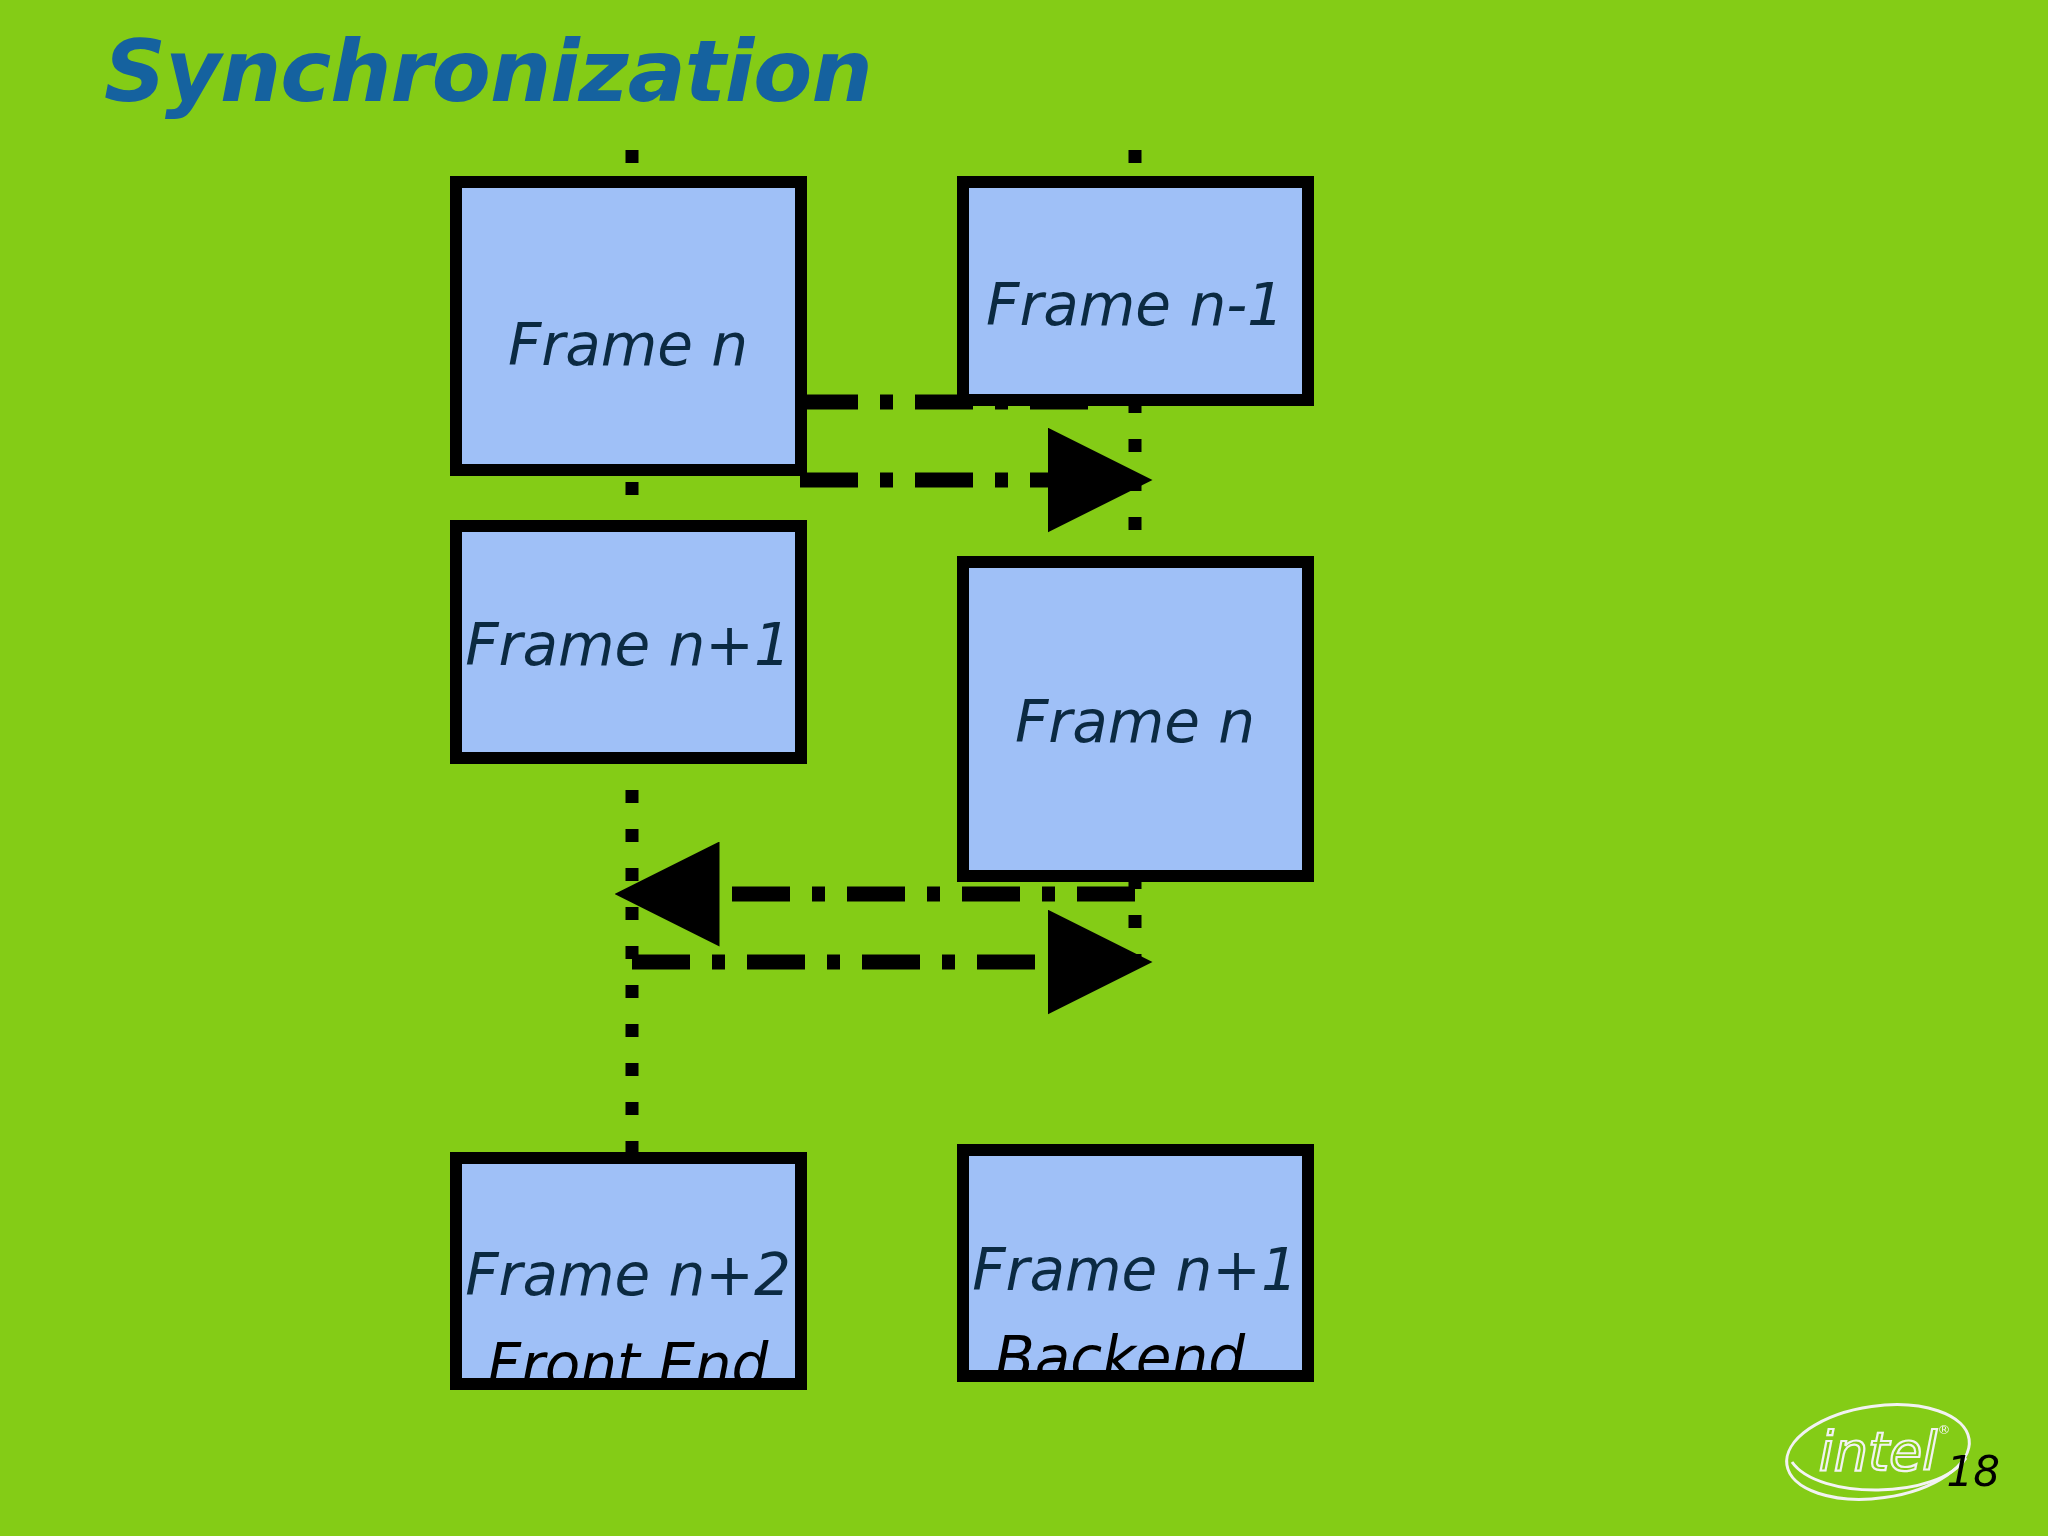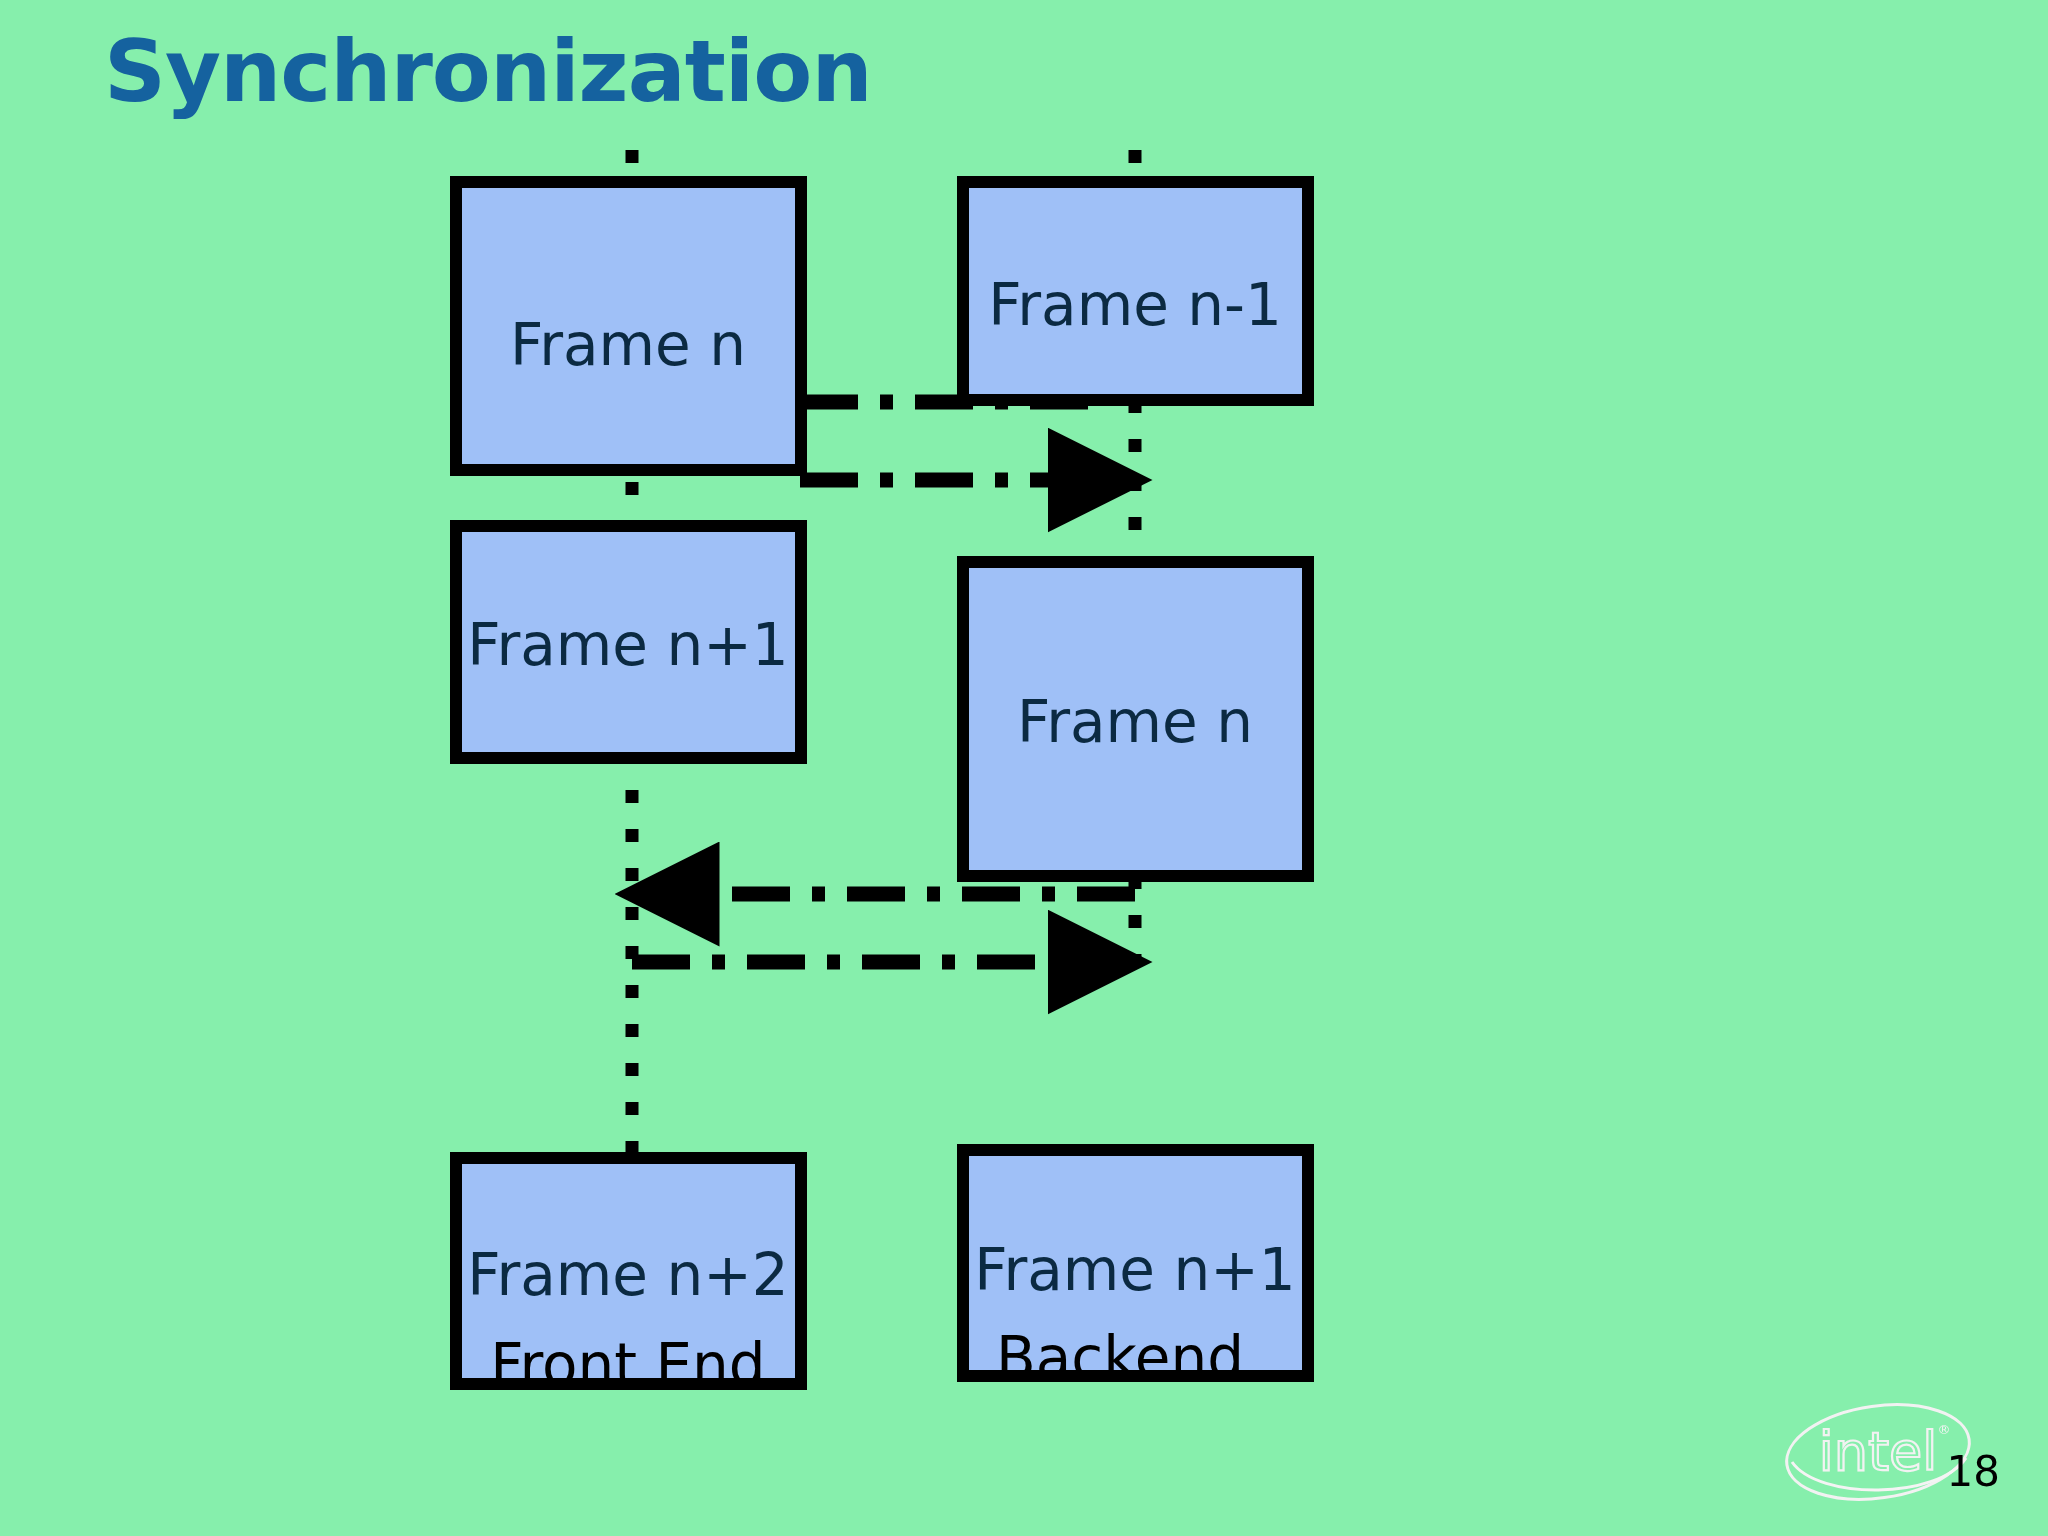--- a/index.html
+++ b/index.html
@@ -11,21 +11,22 @@
   body {
     width: 2048px;
     height: 1536px;
     overflow: hidden;
     font-family: "DejaVu Sans", "Liberation Sans", sans-serif;
     position: relative;
   }
   .slide {
     position: absolute;
     inset: 0;
-    background: #86efac;
+    background: #84cc16;
+    font-style: italic;
   }
   .slide-title {
     position: absolute;
     left: 104px;
     top: 26px;
     font-family: "DejaVu Sans", "Liberation Sans", sans-serif;
     font-weight: bold;
     font-size: 86px;
     line-height: 1.05;
     letter-spacing: -1px;

